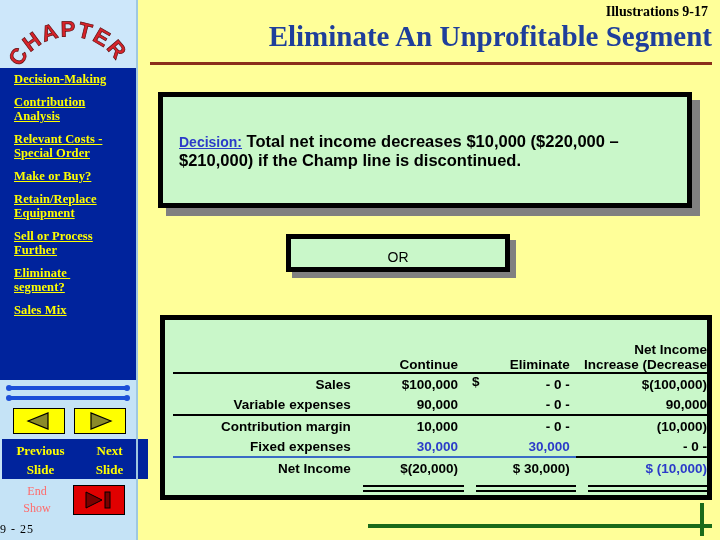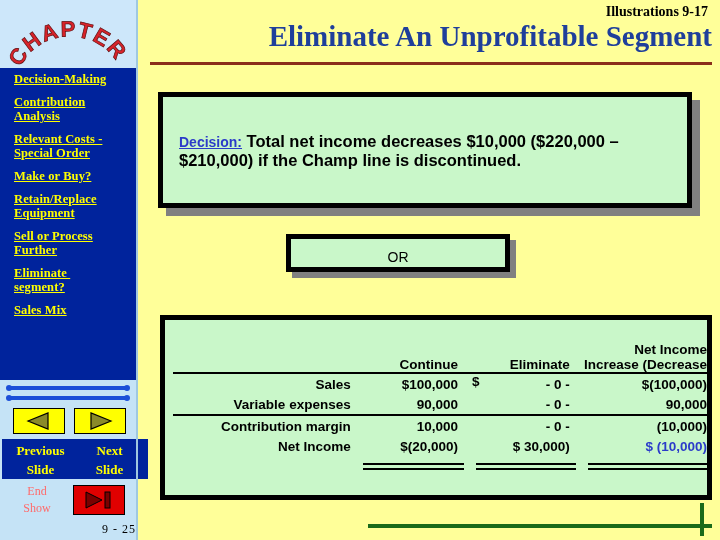--- a/index.html
+++ b/index.html
@@ -83,21 +83,21 @@
     position:absolute;left:6px;top:103px;width:62px;
     color:#FF6B6B;font-family:"Liberation Serif", serif;font-weight:normal;
     font-size:12px;line-height:17px;text-align:center;
   }
   #end-show-btn{
     position:absolute;left:73px;top:105px;width:52px;height:30px;
     background:#E00000;border:1px solid #000;box-sizing:border-box;cursor:pointer;
   }
   #end-show-btn svg{display:block;margin:4px auto;}
   #slide-number{
-    position:absolute;left:0;top:142px;width:136px;text-align:right;
+    position:absolute;left:0;top:142px;width:136px;text-align:left;
     font-family:"Liberation Serif", serif;font-size:12px;color:#000;
     letter-spacing:1px;
   }
   
   #illus-label{
     position:absolute;right:12px;top:4px;
     font-family:"Liberation Serif", serif;font-weight:bold;font-size:14px;color:#000;
   }
   #page-title{
     position:absolute;left:150px;top:20px;width:562px;
@@ -280,20 +280,26 @@
       <td class="num c-ni ul-black">90,000</td>
     </tr>
 
     <tr>
       <td class="lbl">Contribution margin</td>
       <td class="num c-cont">10,000</td>
       <td class="num c-elim">- 0 -</td>
       <td class="num c-ni">(10,000)</td>
     </tr>
 
+    <tr>
+      <td class="lbl ul-blue">Fixed expenses</td>
+      <td class="num c-cont ul-blue blue-val">30,000</td>
+      <td class="num c-elim ul-blue blue-val">30,000</td>
+      <td class="num c-ni ul-black">- 0 -</td>
+    </tr>
 
     <tr>
       <td class="lbl">Net Income</td>
       <td class="num c-cont">$(20,000)</td>
       <td class="num c-elim">$ 30,000)</td>
       <td class="num c-ni blue-val">$ (10,000)</td>
     </tr>
 
     <tr>
       <td class="lbl"></td>

